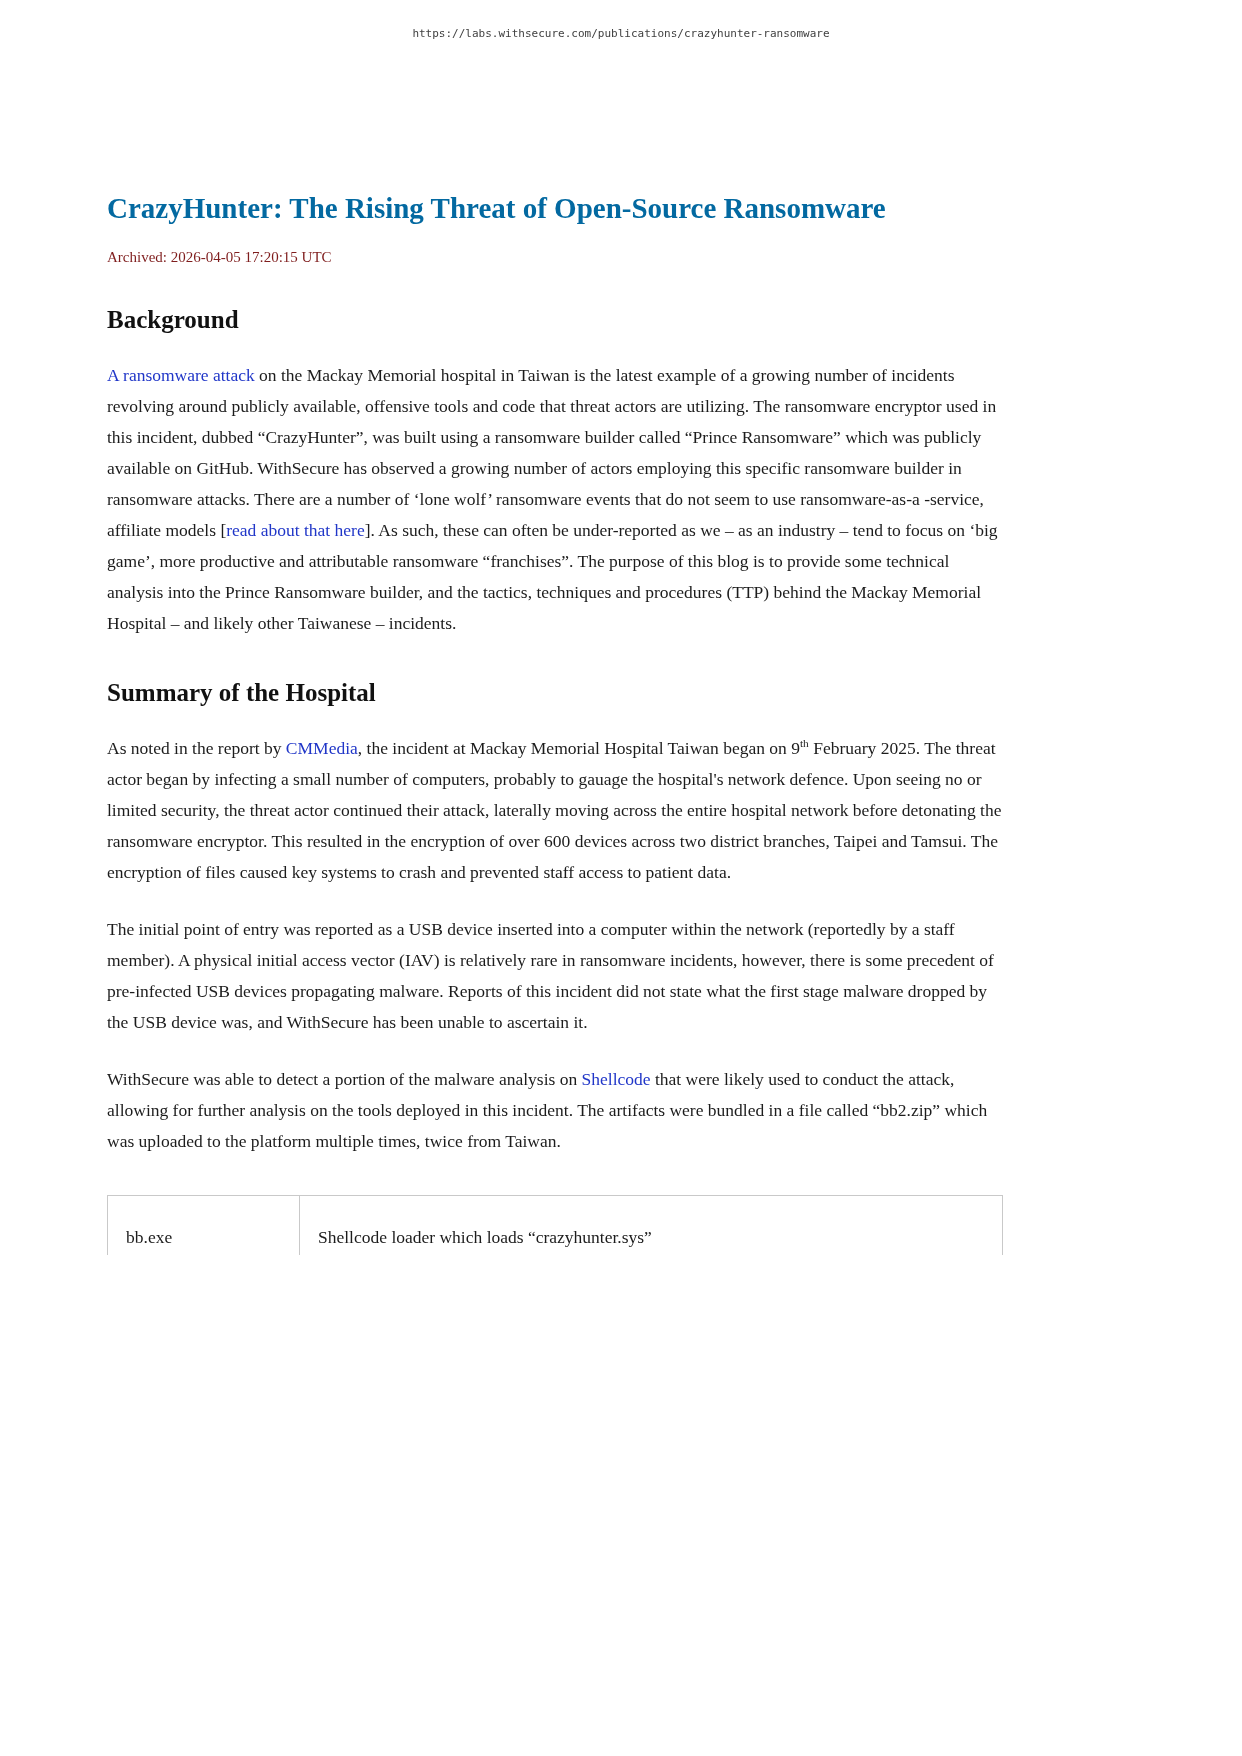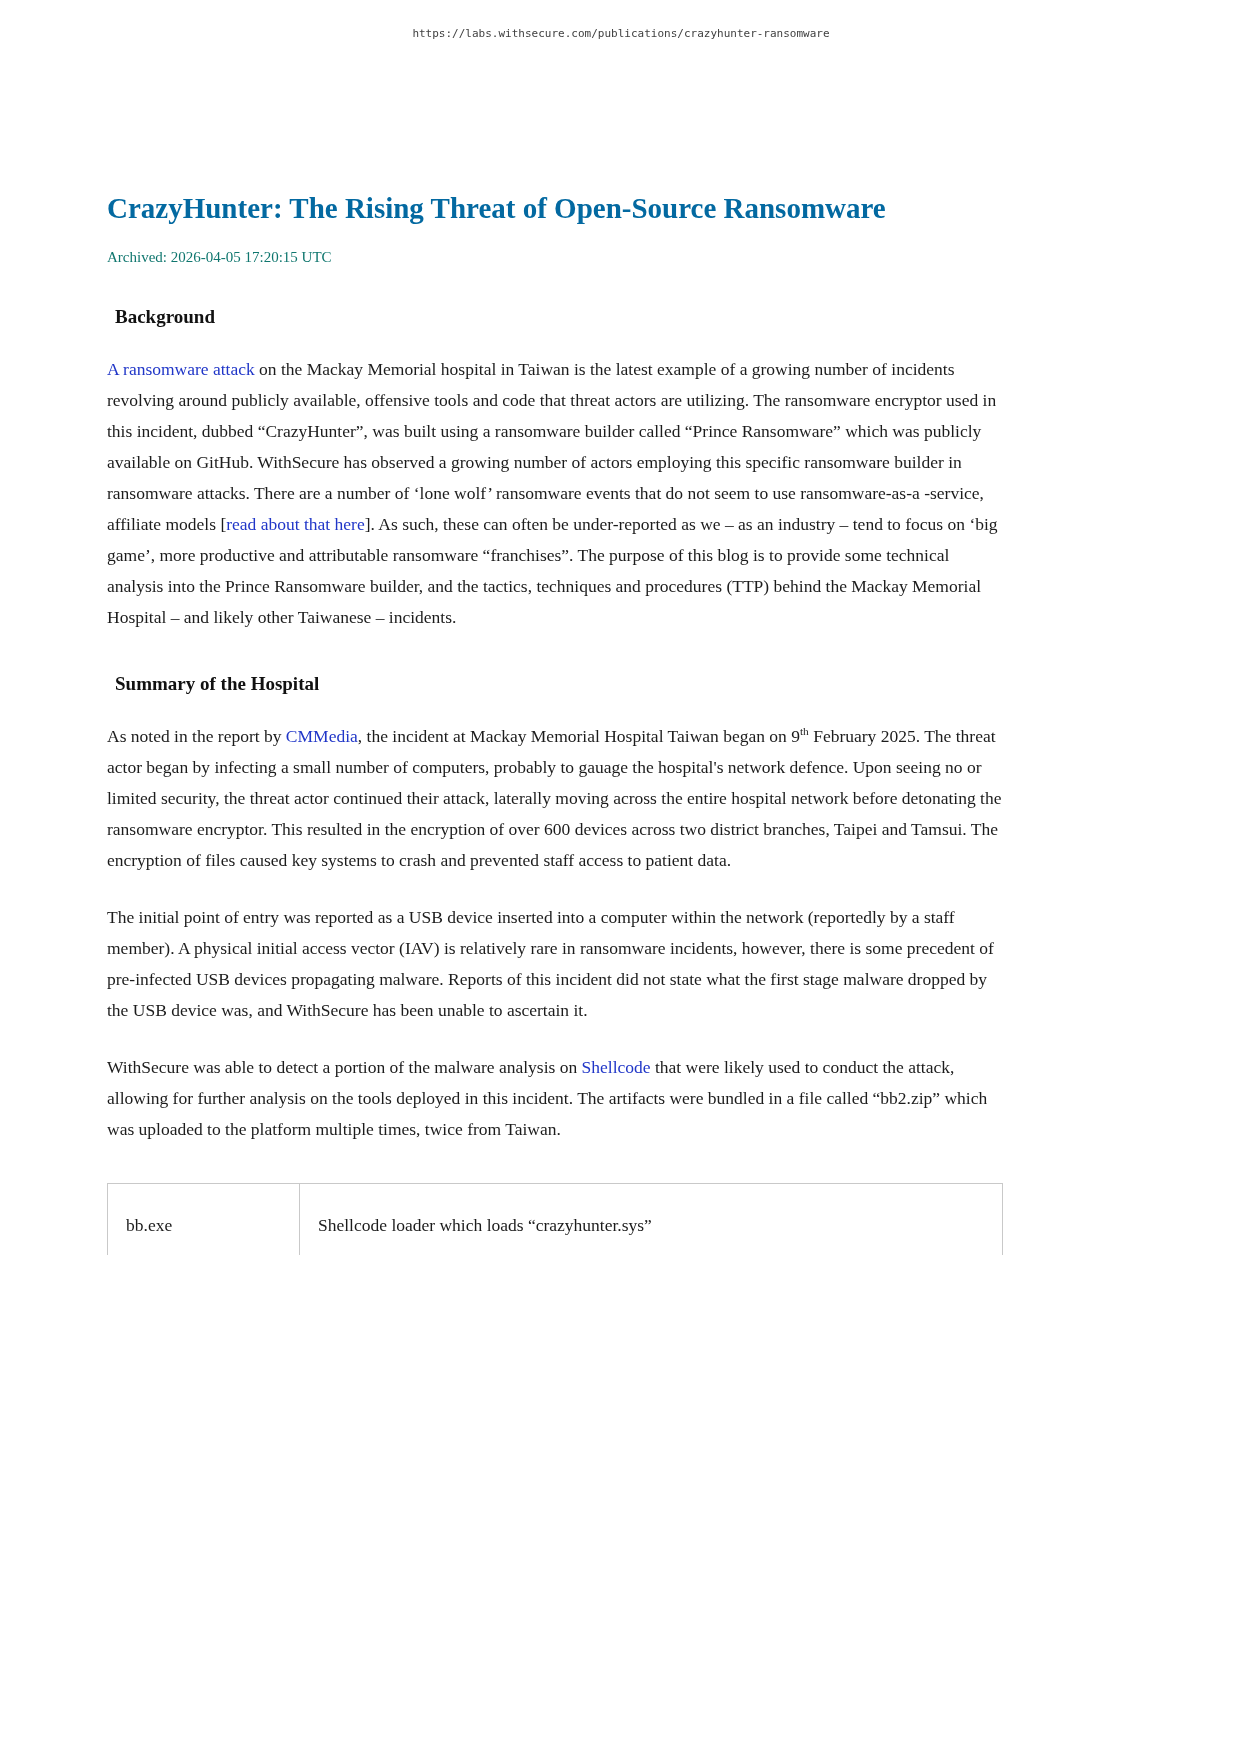--- a/index.html
+++ b/index.html
@@ -28,25 +28,25 @@
   }
   h1.title {
     margin:192px 0 0 0;
     font-size:29px;
     font-weight:bold;
     color:#0369a1;
   }
   .archived {
     margin-top:24px;
     font-size:15px;
-    color:#0f766e;
+    color:#7f1d1d;
   }
   h2.section {
-    margin:40px 0 0 8px;
-    font-size:19px;
+    margin:40px 0 0 0;
+    font-size:25px;
     font-weight:bold;
     color:#111111;
   }
   p.para {
     margin:26px 0 0 0;
     font-size:17.5px;
     line-height:31px;
   }
   a.link {
     color:var(--link-color, #2036c8);

